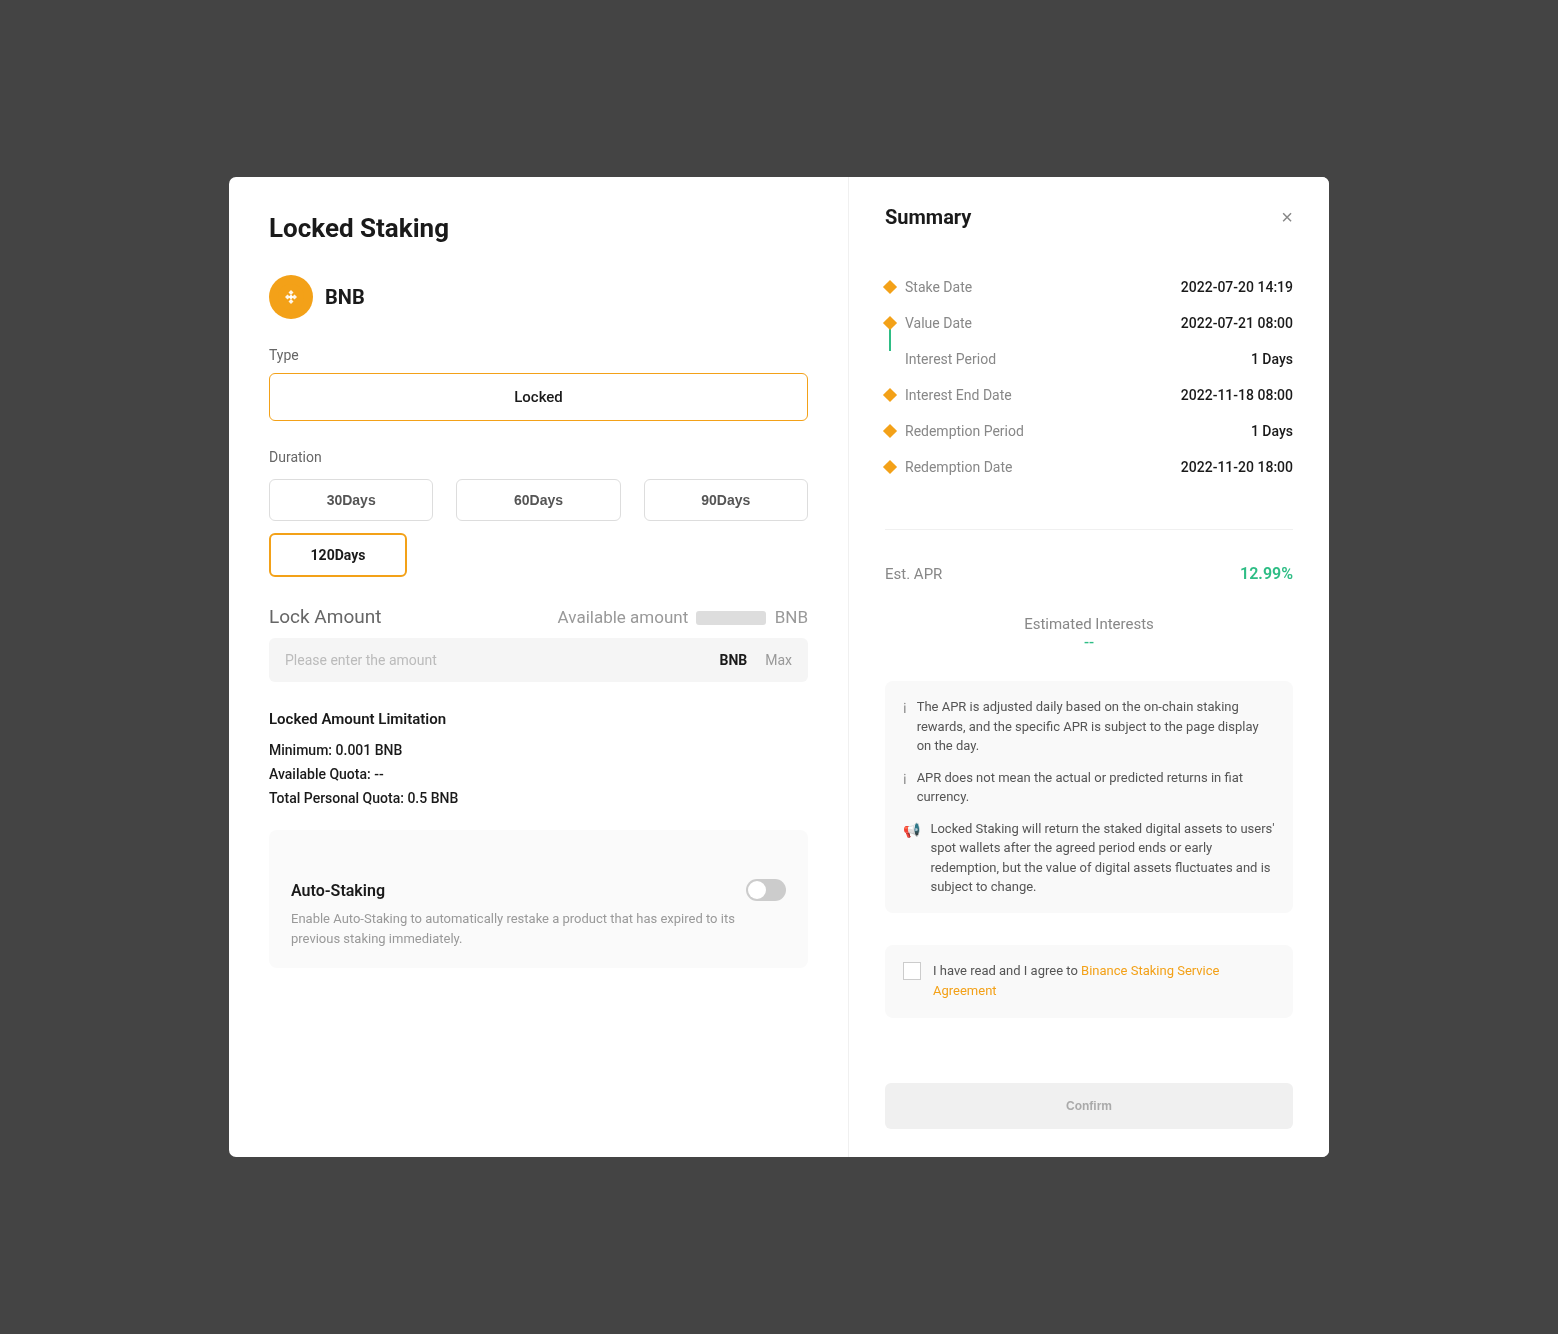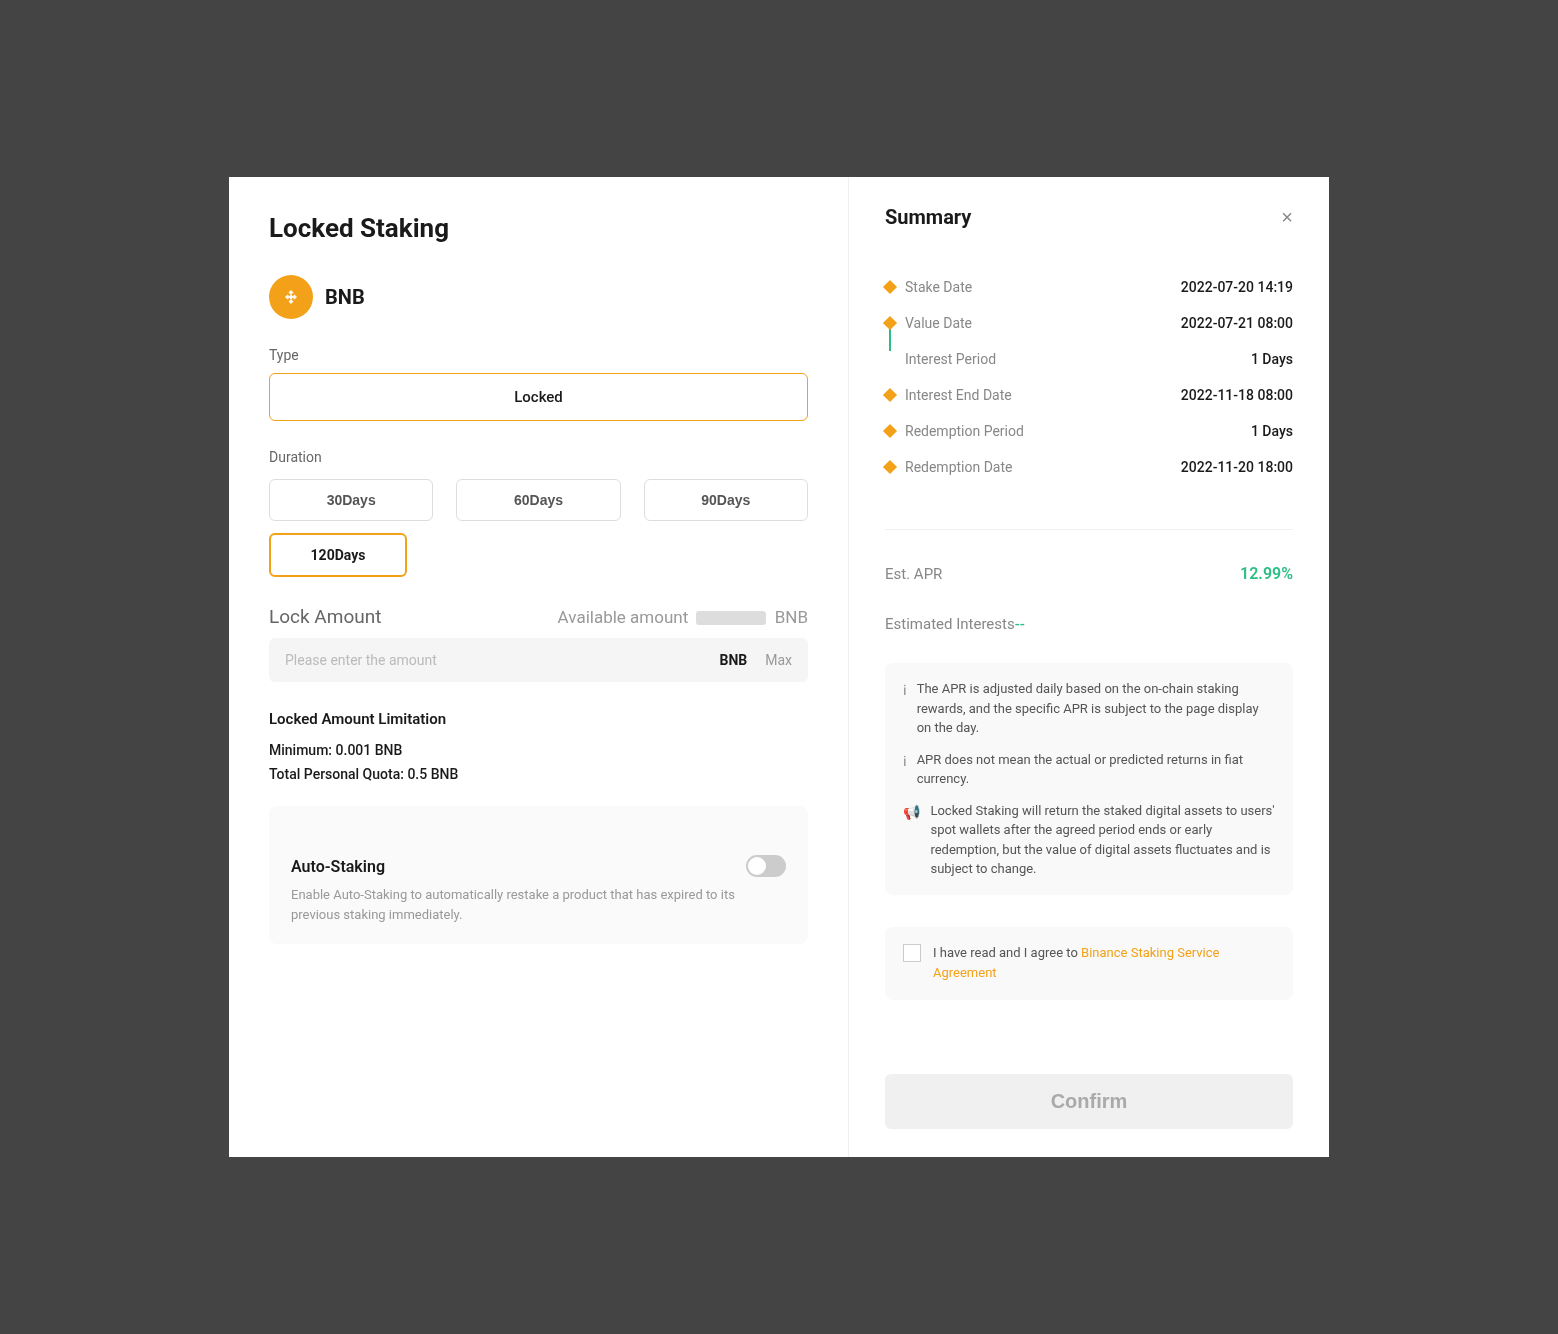--- a/index.html
+++ b/index.html
@@ -14,21 +14,21 @@
     .modal-overlay {
       background: rgba(0,0,0,0.5);
       width: 1558px;
       height: 1334px;
       display: flex;
       justify-content: center;
       align-items: center;
     }
     .modal {
       background: #fff;
-      border-radius: 0;
+      border-radius: 7px;
       display: flex;
       width: 1100px;
       min-height: 980px;
       overflow: hidden;
       position: relative;
     }
     
     .left-panel {
       flex: 0 0 620px;
       padding: 36px 40px 36px 40px;
@@ -300,23 +300,24 @@
       font-size: 15px;
       color: #888;
     }
     .apr-value {
       font-size: 16px;
       color: #2EBD85;
       font-weight: 600;
     }
     .est-interest-row {
       display: flex;
-      justify-content: flex-start;
+      justify-content: flex-end;
       align-items: center;
       padding: 6px 0 14px 0;
+      flex-direction: column;
     }
     .est-interest-label {
       font-size: 15px;
       color: #888;
     }
     .est-interest-value {
       font-size: 15px;
       color: #2EBD85;
       font-weight: 500;
     }
@@ -368,21 +369,21 @@
     .agreement-link {
       color: #F3A118;
       text-decoration: none;
     }
     .confirm-btn {
       width: 100%;
       padding: 16px;
       background: #f0f0f0;
       border: none;
       border-radius: 6px;
-      font-size: 20px;
+      font-size: 12px;
       font-weight: 600;
       color: #aaa;
       cursor: not-allowed;
       text-align: center;
       margin-top: auto;
     }
   </style>
 </head>
 <body>
 
@@ -429,20 +430,23 @@
         <span class="amount-input-placeholder">Please enter the amount</span>
         <span class="amount-input-bnb">BNB</span>
         <span class="amount-input-max">Max</span>
       </div>
 
       <div class="limitation-title">Locked Amount Limitation</div>
       <div class="limitation-row">
         <span>Minimum:</span> <span>0.001 BNB</span>
       </div>
       <div class="limitation-row">
+        <span>Available Quota:</span> <span>--</span>
+      </div>
+      <div class="limitation-row">
         <span>Total Personal Quota:</span> <span>0.5 BNB</span>
       </div>
 
       <div class="auto-staking-box">
         <div class="auto-staking-header">
           <span class="auto-staking-title">Auto-Staking</span>
           <div class="toggle">
             <div class="toggle-knob"></div>
           </div>
         </div>

